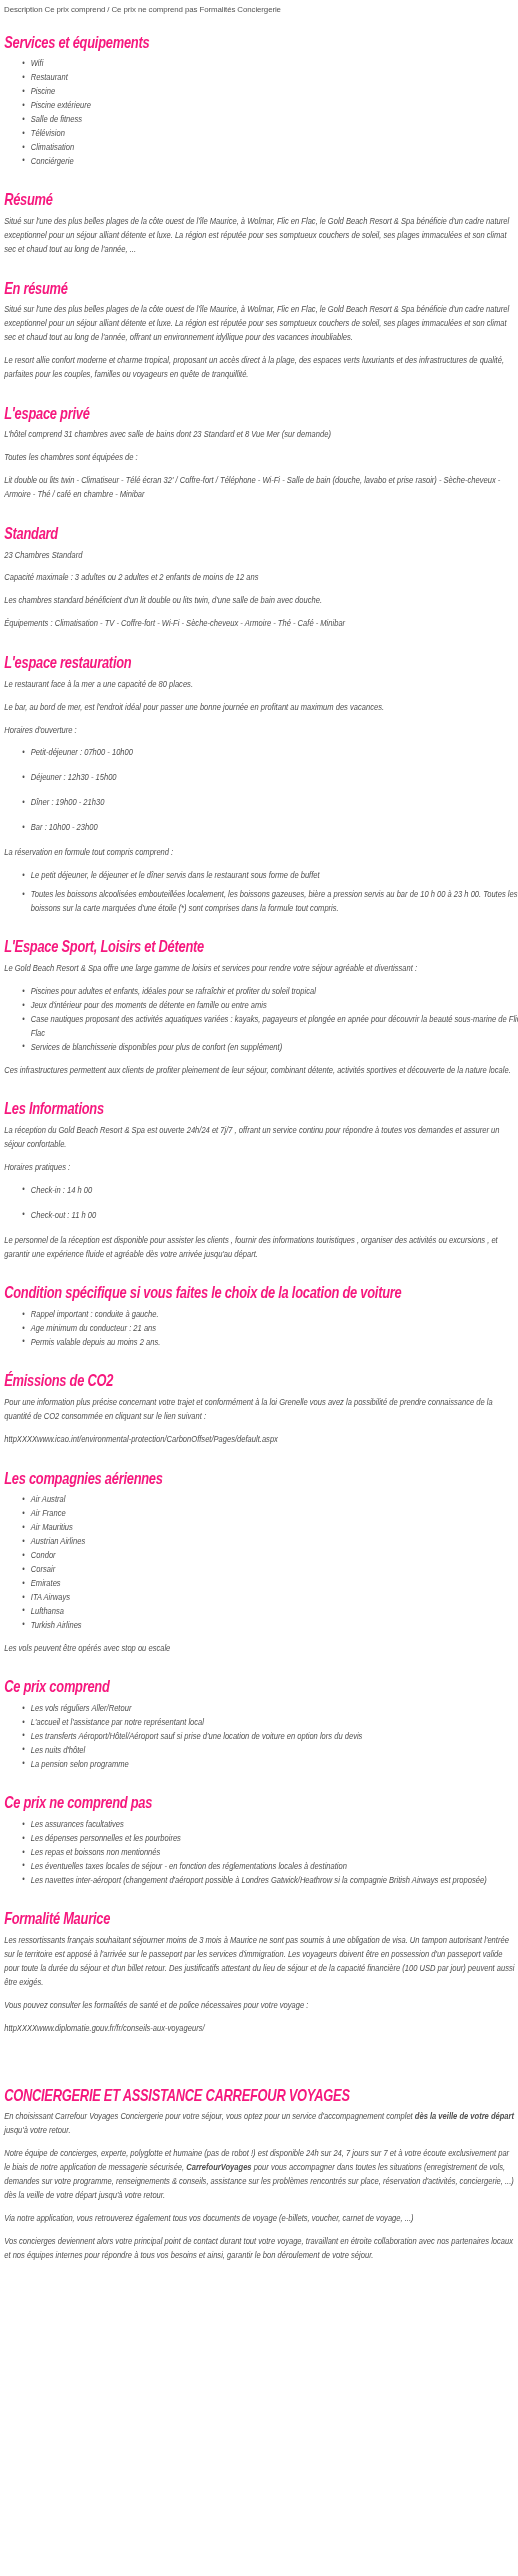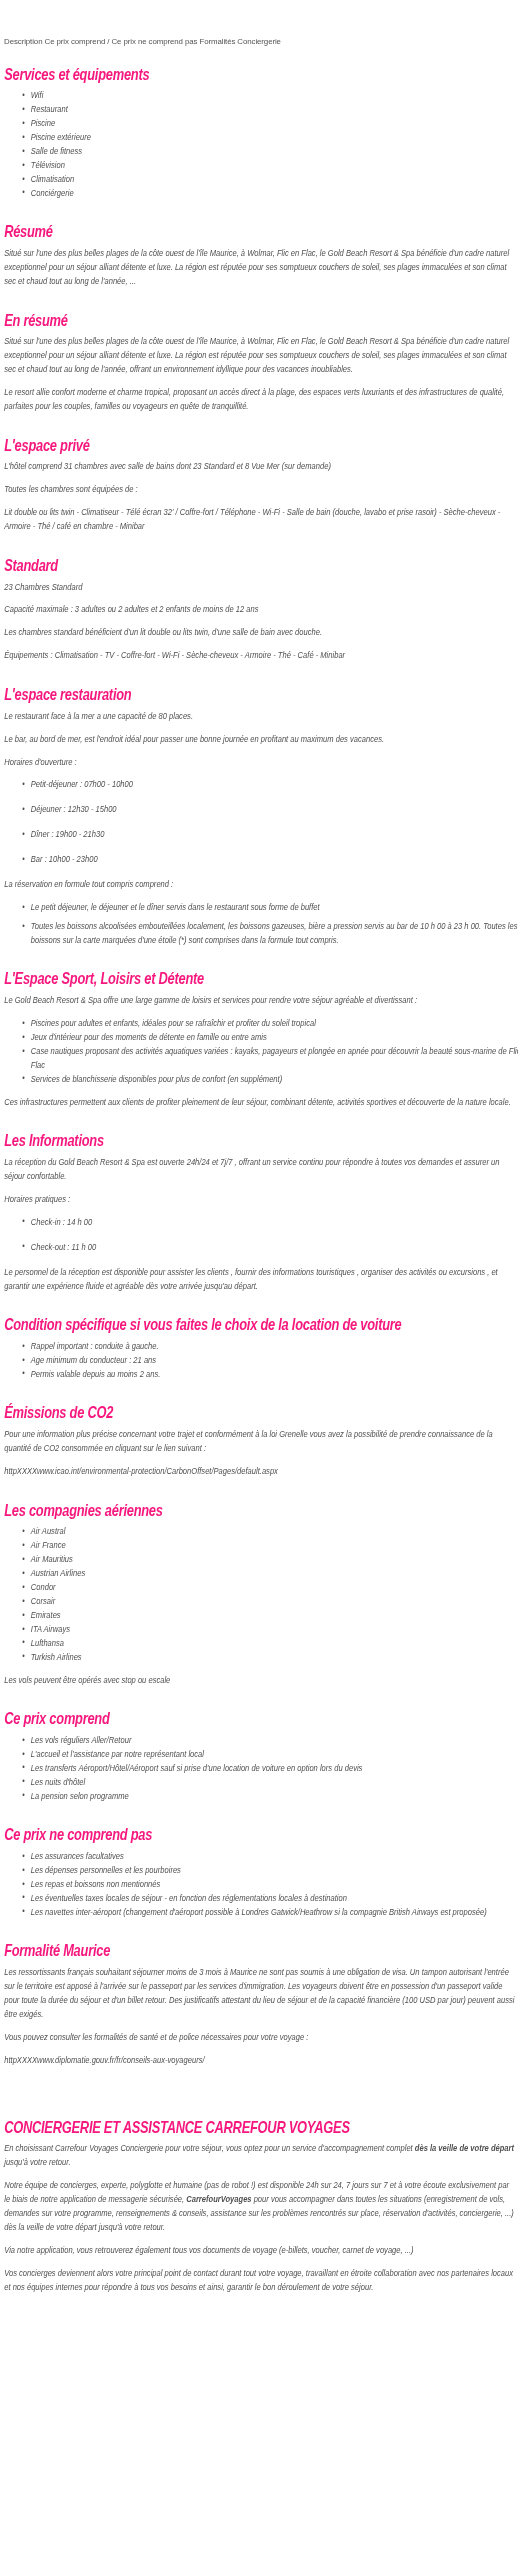--- a/index.html
+++ b/index.html
@@ -9,21 +9,20 @@
   }
   body {
     width: 518px;
     font-family: "Liberation Sans", sans-serif;
     color: #4a4a4a;
   }
   .page {
     width: 518px;
     box-sizing: border-box;
     padding: 4.1px 2.7px 12.3px 2.7px;
-    margin-top: 32px;
   }
   .breadcrumb {
     font-size: 7.9px;
     line-height: 1.45;
     color: #555555;
     font-style: normal;
     font-stretch: condensed;
     letter-spacing: -0.1px;
     margin: 0 0 18px 0;
     padding: 0 1.4px;

